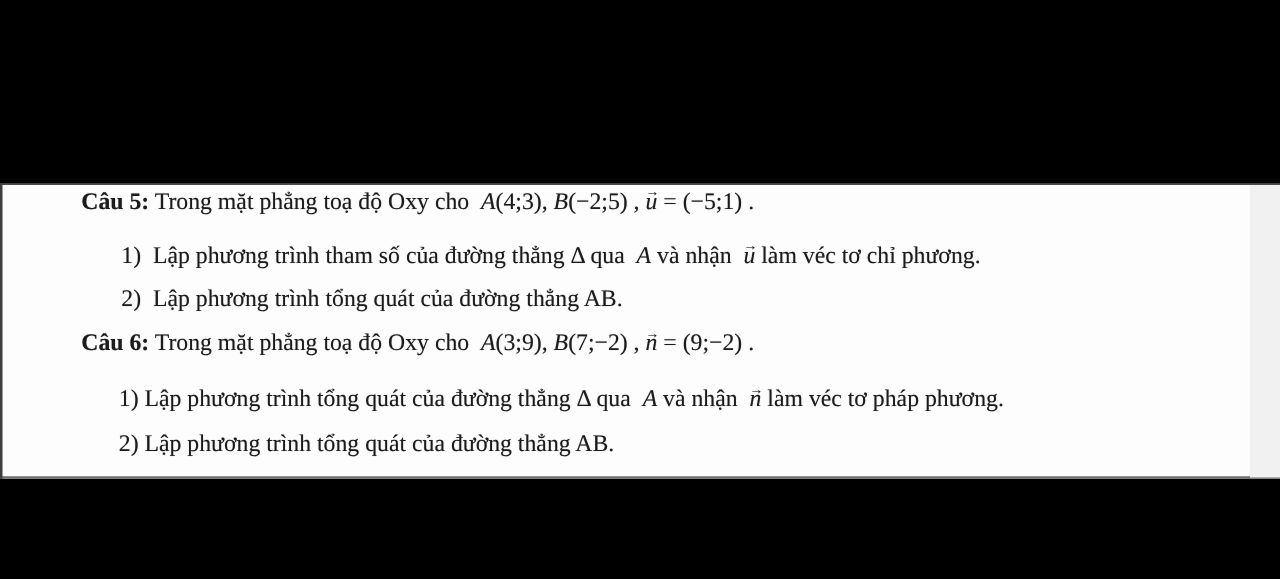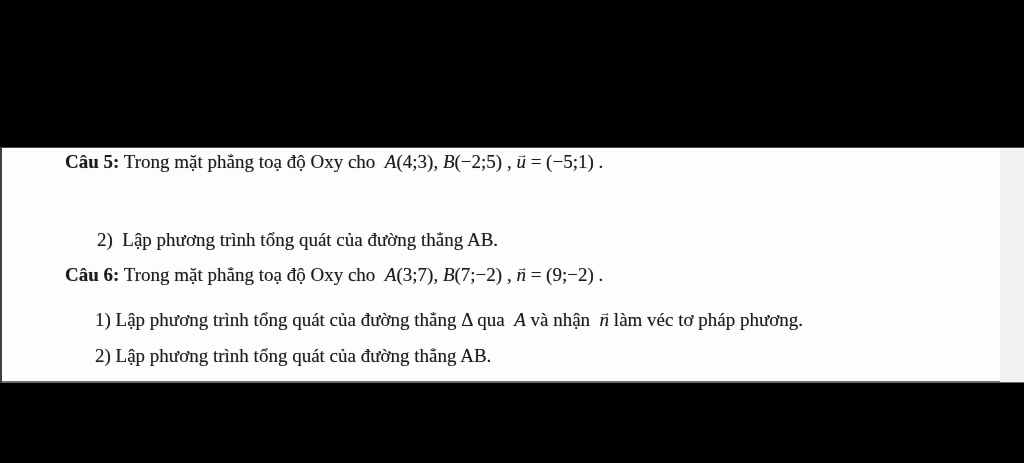--- a/index.html
+++ b/index.html
@@ -69,17 +69,18 @@
 
 <div class="stage">
   <div class="bar top"></div>
   <div class="bar bottom"></div>
 
   <div class="panel"></div>
   <div class="left-edge"></div>
   <div class="right-strip"></div>
 
   <div class="line l1"><span class="b">Câu 5:</span><span> Trong mặt phẳng toạ độ Oxy cho  </span><span class="i">A</span><span>(4;3), </span><span class="i">B</span><span>(−2;5) , </span><span class="i vec">u</span><span> = (−5;1) .</span></div>
+  <div class="line l2"><span>1)  Lập phương trình tham số của đường thẳng </span><span>Δ</span><span> qua  </span><span class="i">A</span><span> và nhận  </span><span class="i vec">u</span><span> làm véc tơ chỉ phương.</span></div>
   <div class="line l3"><span>2)  Lập phương trình tổng quát của đường thẳng AB.</span></div>
-  <div class="line l4"><span class="b">Câu 6:</span><span> Trong mặt phẳng toạ độ Oxy cho  </span><span class="i">A</span><span>(3;7), </span><span class="i">B</span><span>(7;−2) , </span><span class="i vec">n</span><span> = (9;−2) .</span></div>
+  <div class="line l4"><span class="b">Câu 6:</span><span> Trong mặt phẳng toạ độ Oxy cho  </span><span class="i">A</span><span>(3;9), </span><span class="i">B</span><span>(7;−2) , </span><span class="i vec">n</span><span> = (9;−2) .</span></div>
   <div class="line l5"><span>1) Lập phương trình tổng quát của đường thẳng </span><span>Δ</span><span> qua  </span><span class="i">A</span><span> và nhận  </span><span class="i vec">n</span><span> làm véc tơ pháp phương.</span></div>
   <div class="line l6"><span>2) Lập phương trình tổng quát của đường thẳng AB.</span></div>
 </div>
 
 </body></html>

